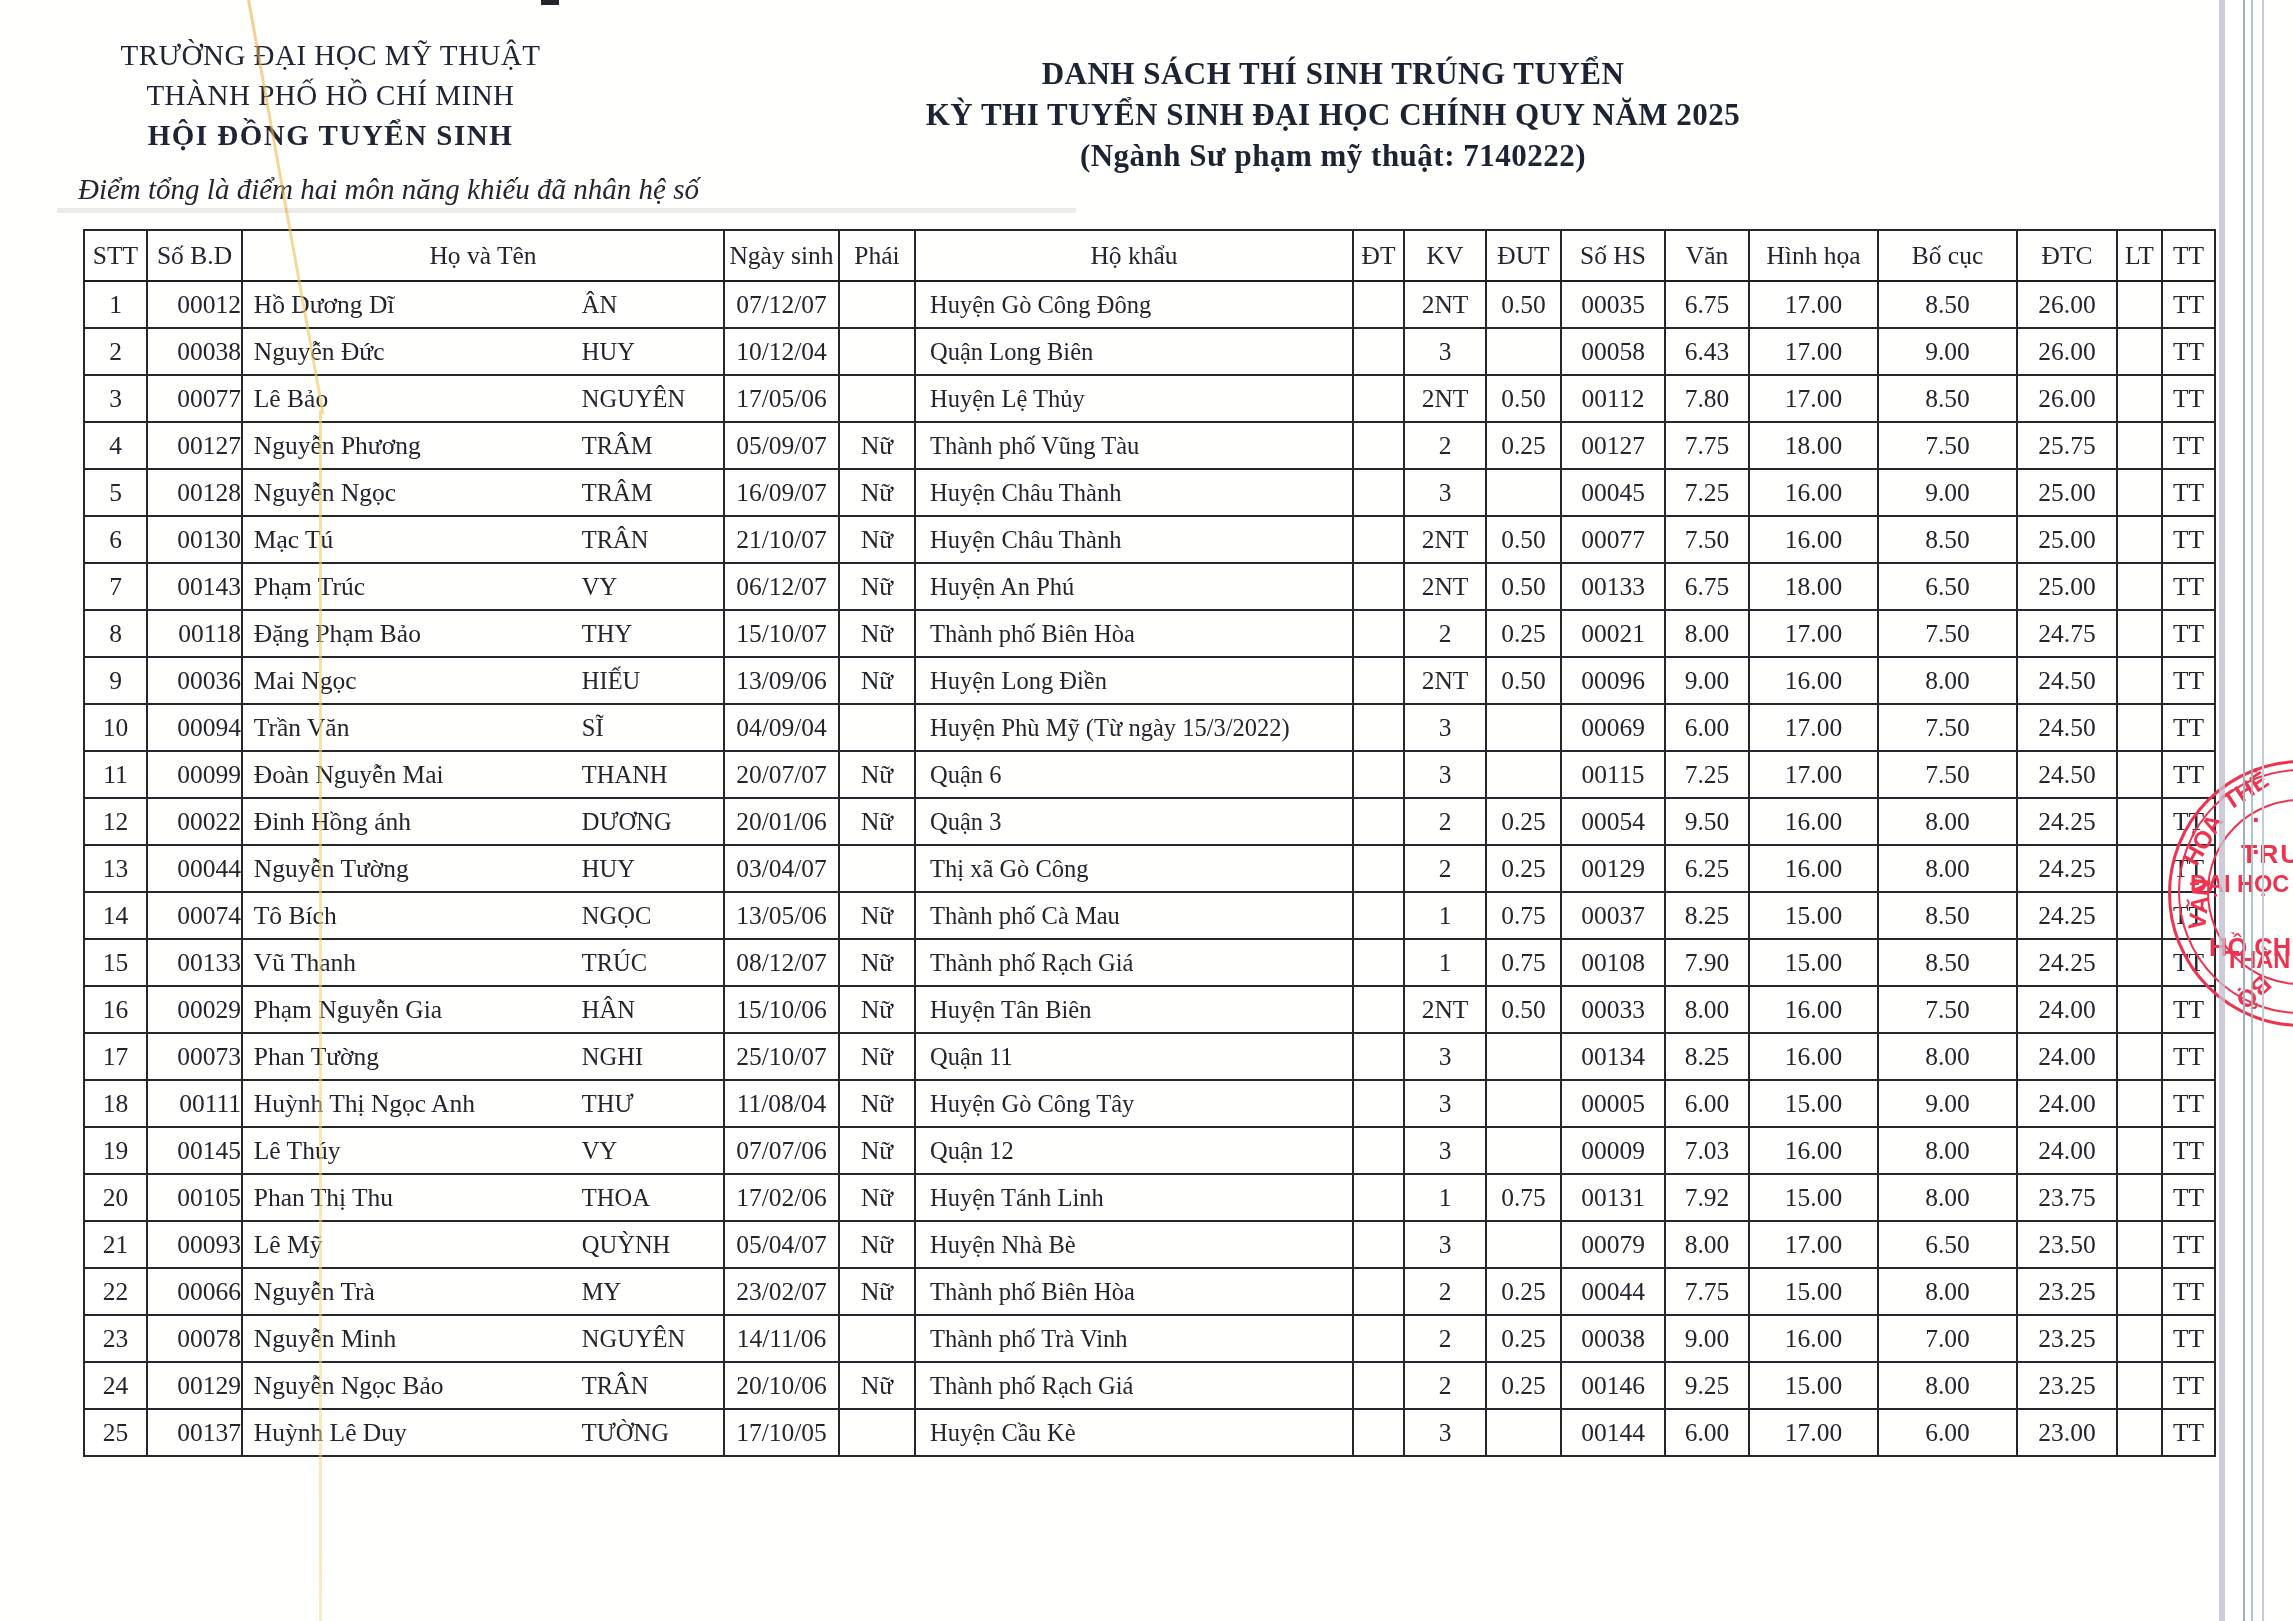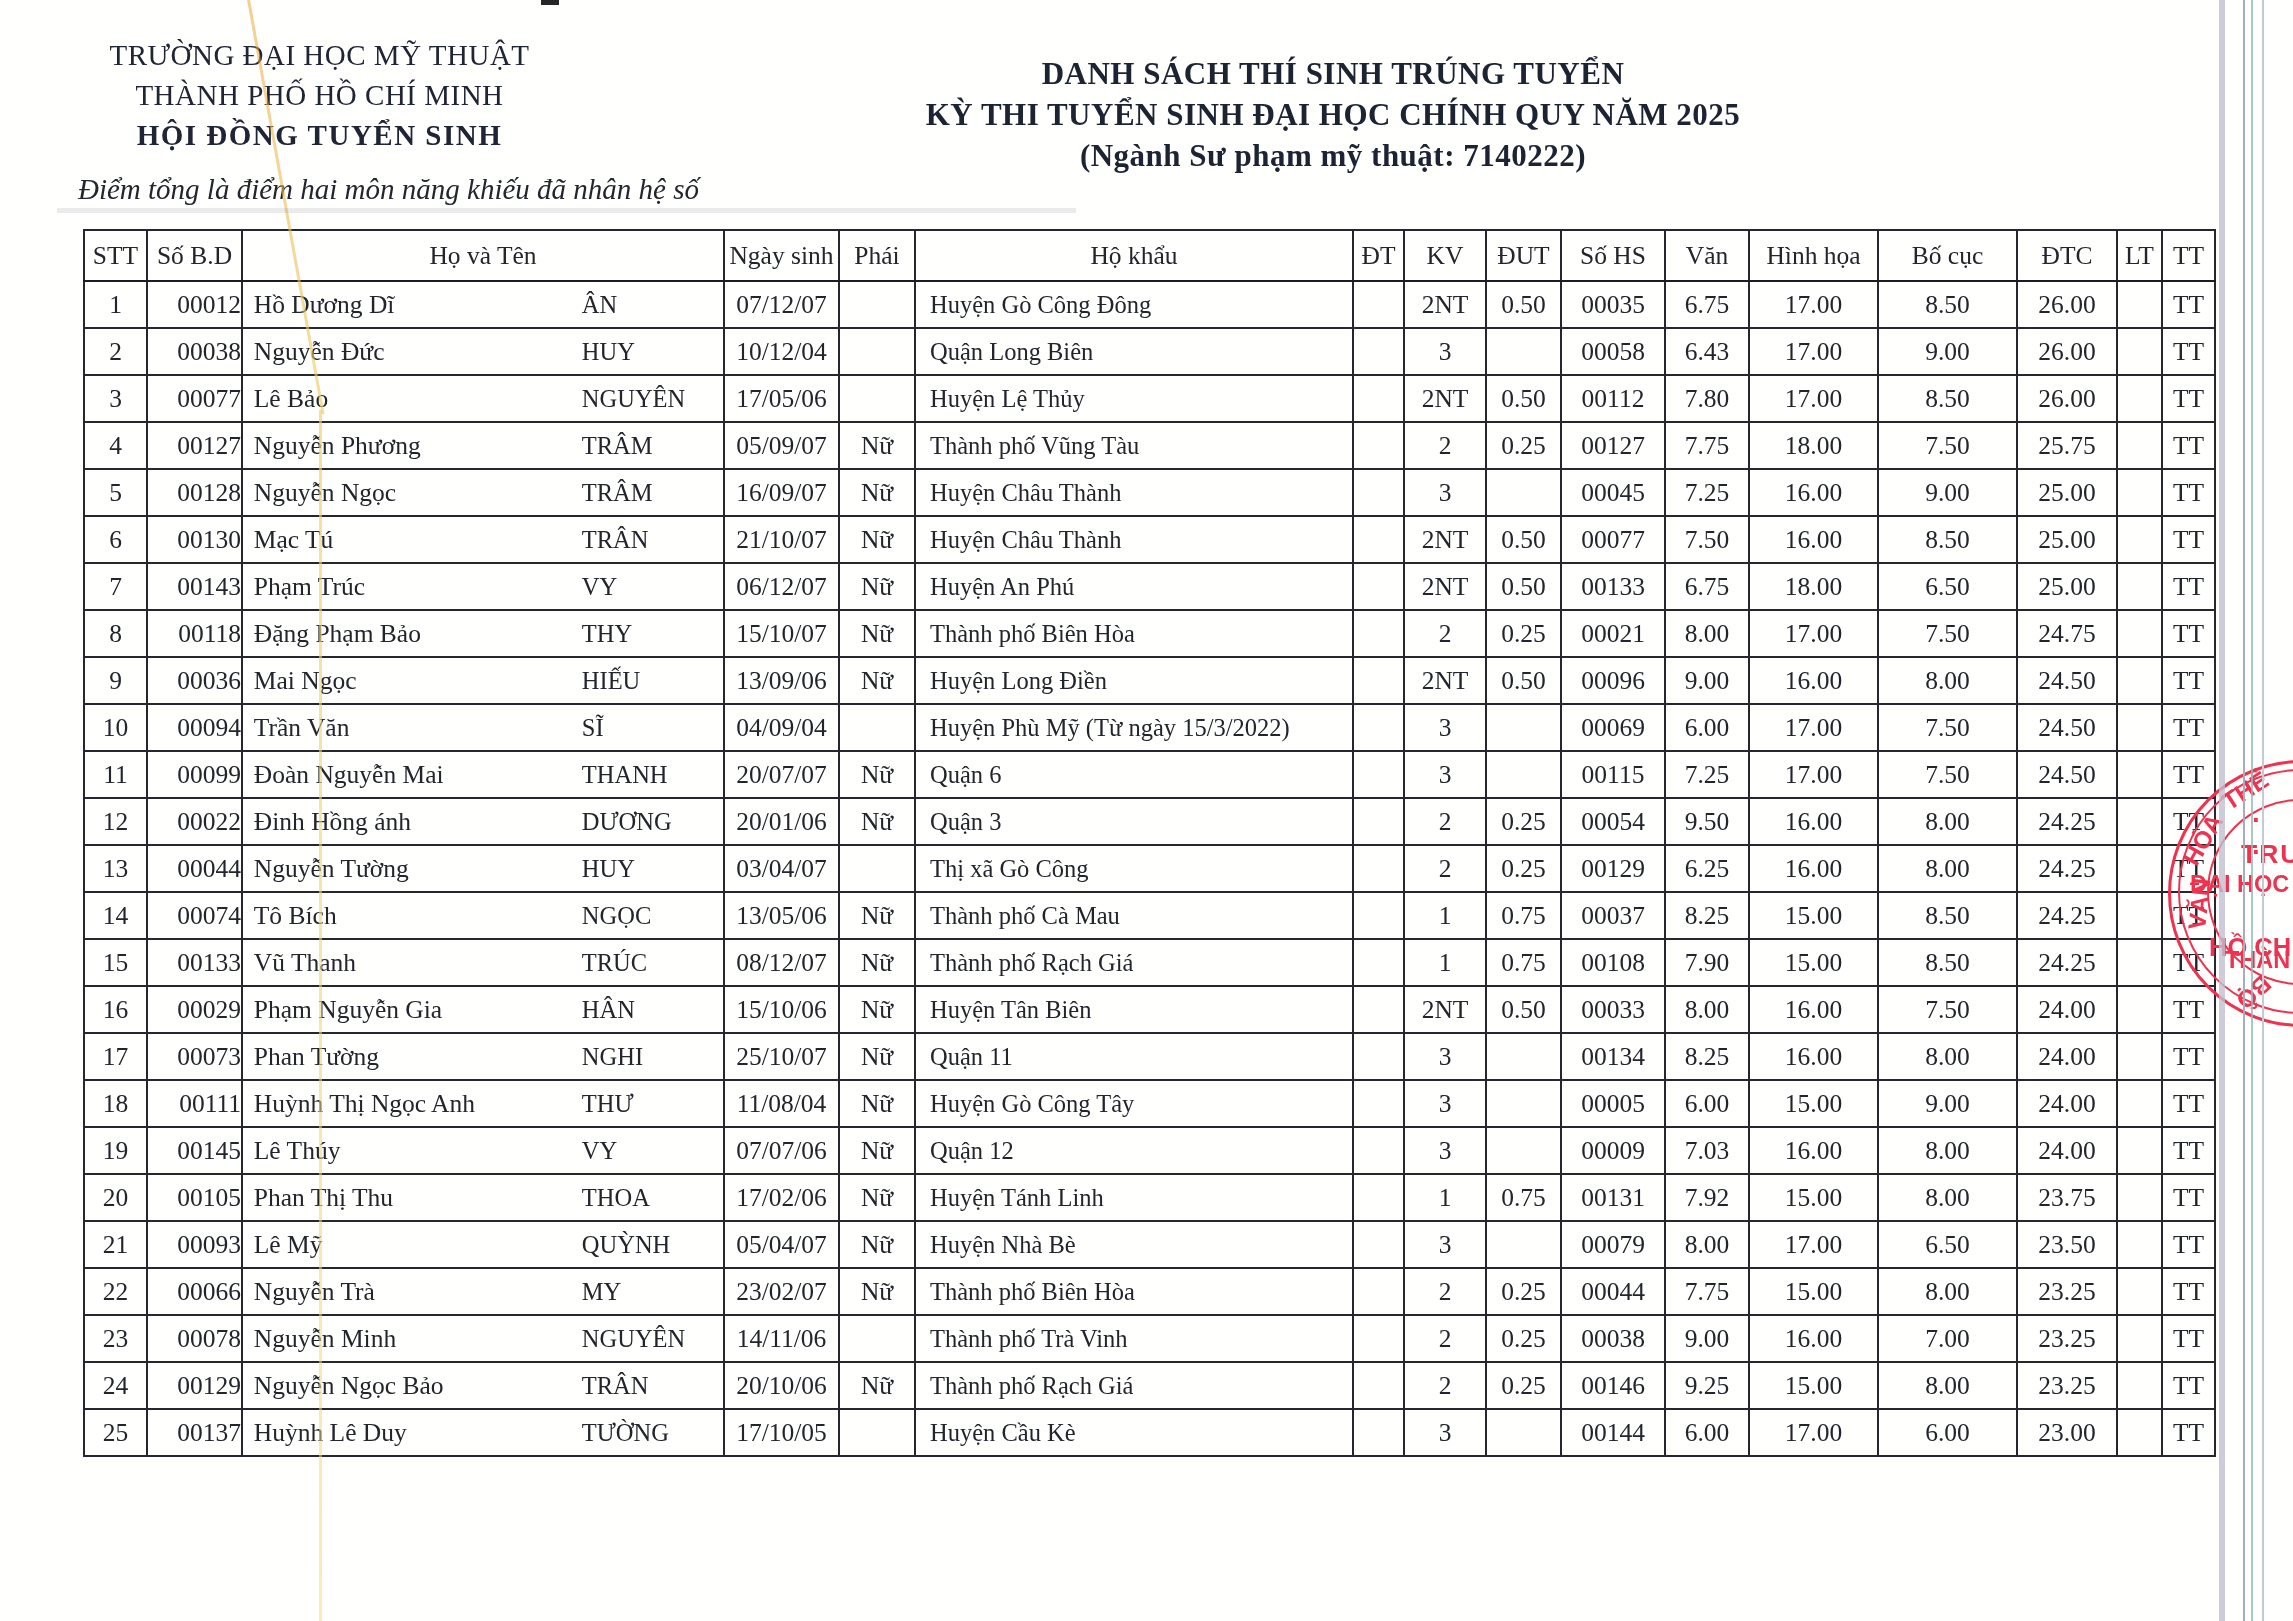--- a/index.html
+++ b/index.html
@@ -1,20 +1,20 @@
 <!DOCTYPE html>
 <html><head>
 <meta charset="utf-8">
 <style>
   html,body{margin:0;padding:0;background:#ffffff;}
   .page{position:relative;width:2294px;height:1621px;background:#fffffe;overflow:hidden;
         font-family:"Liberation Serif","DejaVu Serif",serif;color:#1f2430;}
 
   
-  .org{position:absolute;left:94px;top:35px;width:451px;text-align:center;
+  .org{position:absolute;left:105px;top:35px;width:451px;text-align:center;
        font-size:29px;line-height:40px;letter-spacing:0.5px;color:#202536;}
   .org .l3{font-weight:bold;letter-spacing:1.5px;}
 
   
   .title{position:absolute;left:843px;top:53px;width:980px;text-align:center;
          font-weight:bold;color:#1c2433;font-size:31px;line-height:41px;letter-spacing:0.5px;}
 
   .note{position:absolute;left:78px;top:173px;font-style:italic;font-size:29px;color:#23262e;}
 
   

